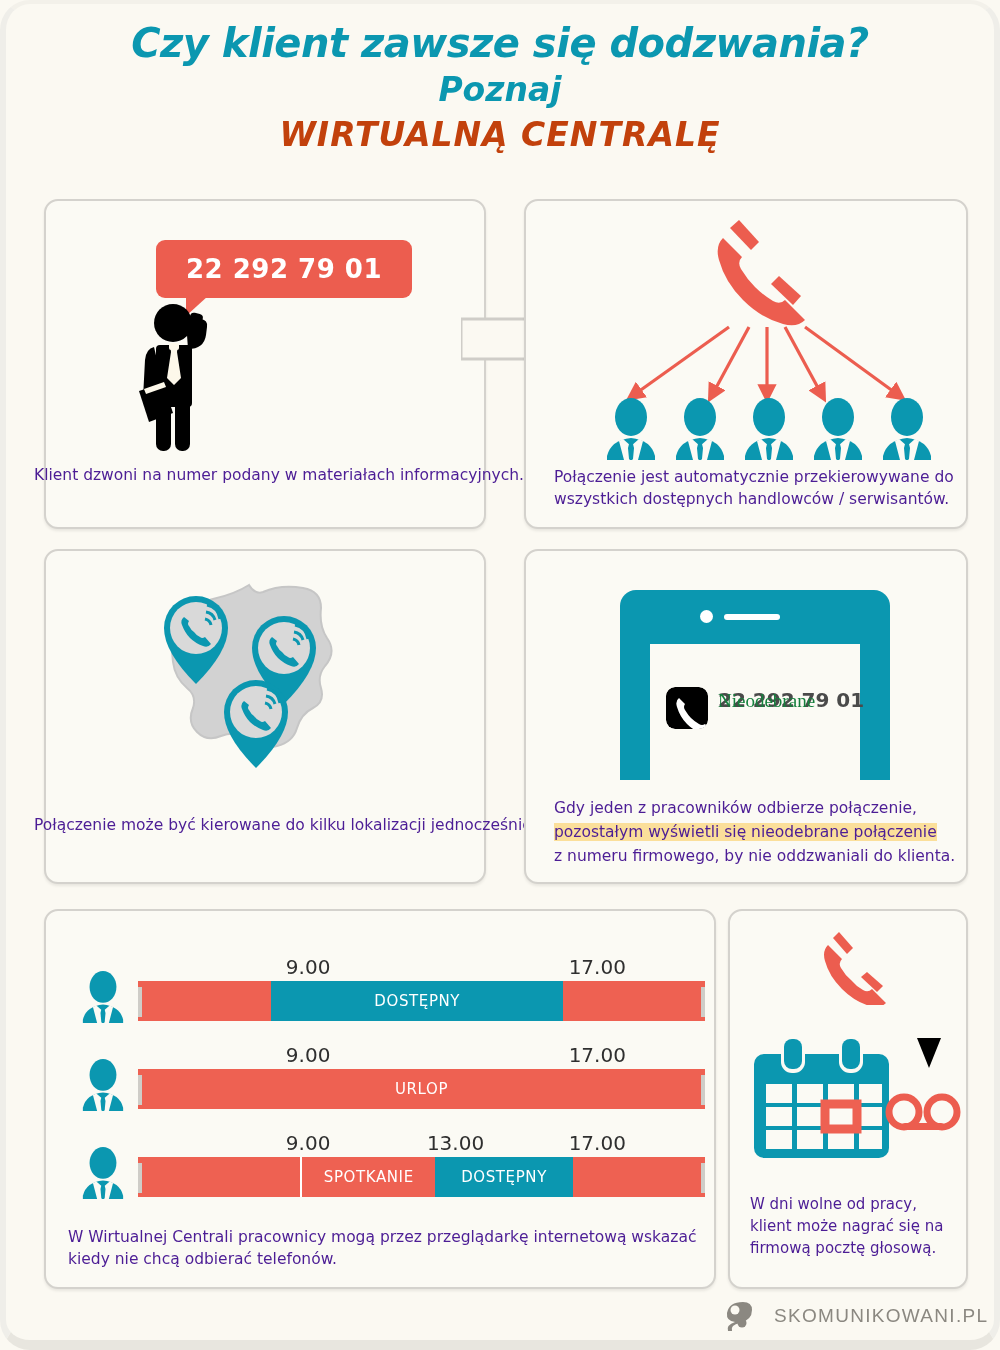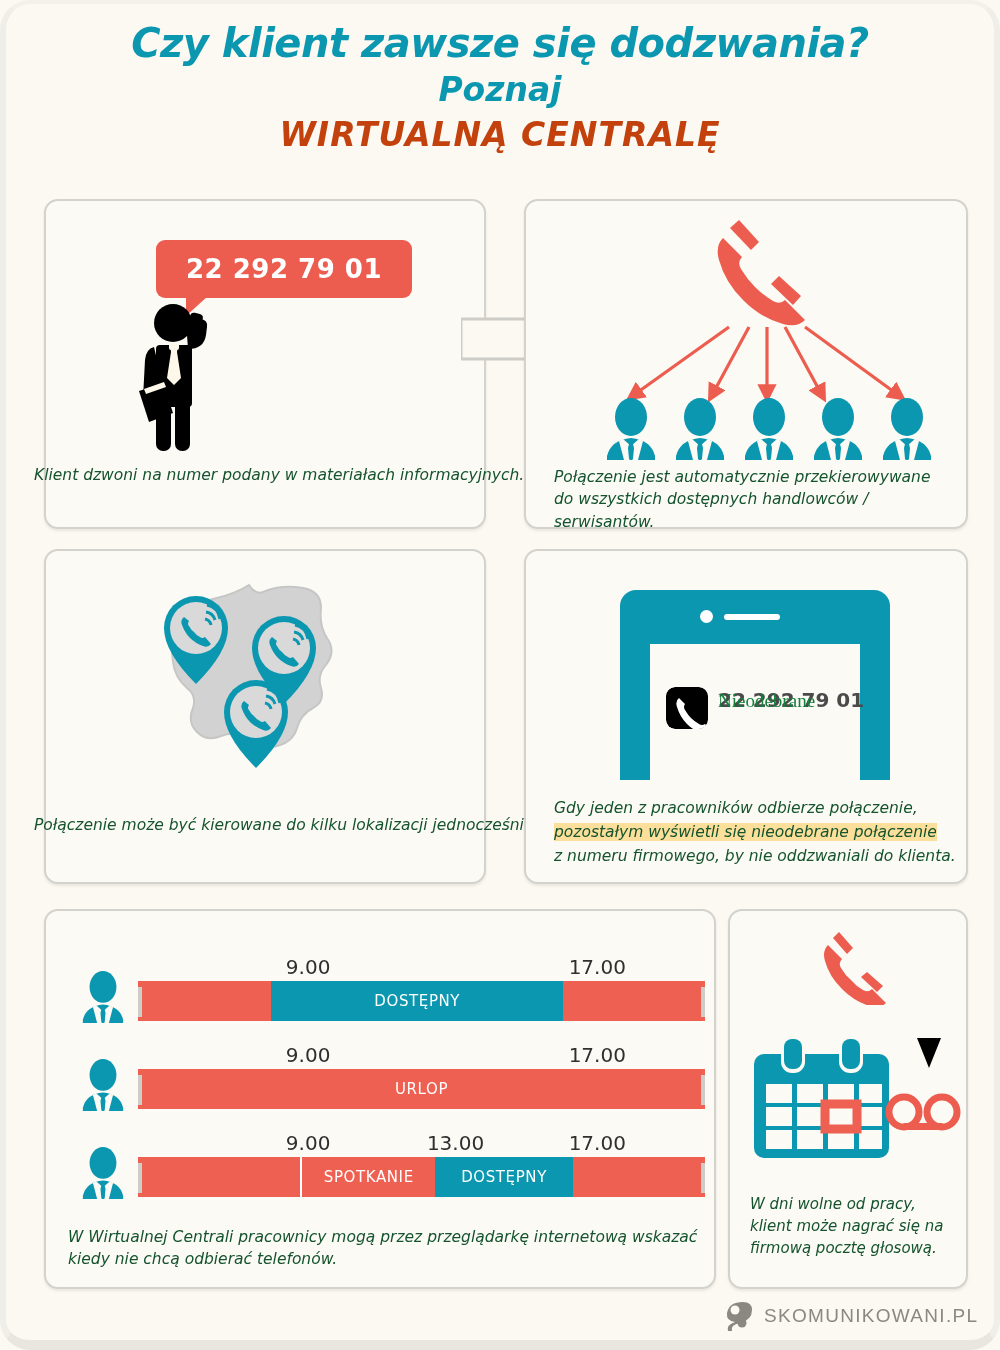--- a/index.html
+++ b/index.html
@@ -43,21 +43,21 @@
     position:absolute;
     background:#fbfaf4;
     border:2px solid #d4d2cd;
     border-radius:14px;
     box-shadow:0 2px 3px rgba(0,0,0,.08);
     box-sizing:border-box;
   }
   .caption{
     position:absolute;left:28px;right:22px;
     font-family:"DejaVu Sans", sans-serif;
-    font-style:italic;font-size:15.5px;color:#14532d;
+    font-size:15.5px;color:#4c1d95;
     line-height:1.45;
   }
   .caption.small{font-size:15px;}
   
   #p1{left:38px;top:195px;width:442px;height:330px;}
   #p2{left:518px;top:195px;width:444px;height:330px;}
   #p3{left:38px;top:545px;width:442px;height:335px;}
   #p4{left:518px;top:545px;width:444px;height:335px;}
   #p5{left:38px;top:905px;width:672px;height:380px;}
   #p6{left:722px;top:905px;width:240px;height:380px;}
@@ -122,21 +122,21 @@
     font-family:"DejaVu Sans", sans-serif;font-weight:bold;
     font-size:20px;color:#4a4a4a;
   }
   .call-status{
     position:absolute;left:712px;top:686px;
     font-family:Liberation Serif, serif;
     font-size:19px;color:#15803d;
   }
   .hl{background:#fbdf9a;}
   
-  .footer{position:absolute;left:718px;top:1296px;display:flex;align-items:center;gap:10px;text-align:center;}
+  .footer{position:absolute;left:718px;top:1296px;display:flex;align-items:center;gap:20px;text-align:center;}
   .footer-text{
     font-family:"Liberation Sans", sans-serif;
     font-size:19px;color:#8b8881;letter-spacing:1.3px;
   }
 </style>
 </head>
 <body>
 
 <div class="page">
 

